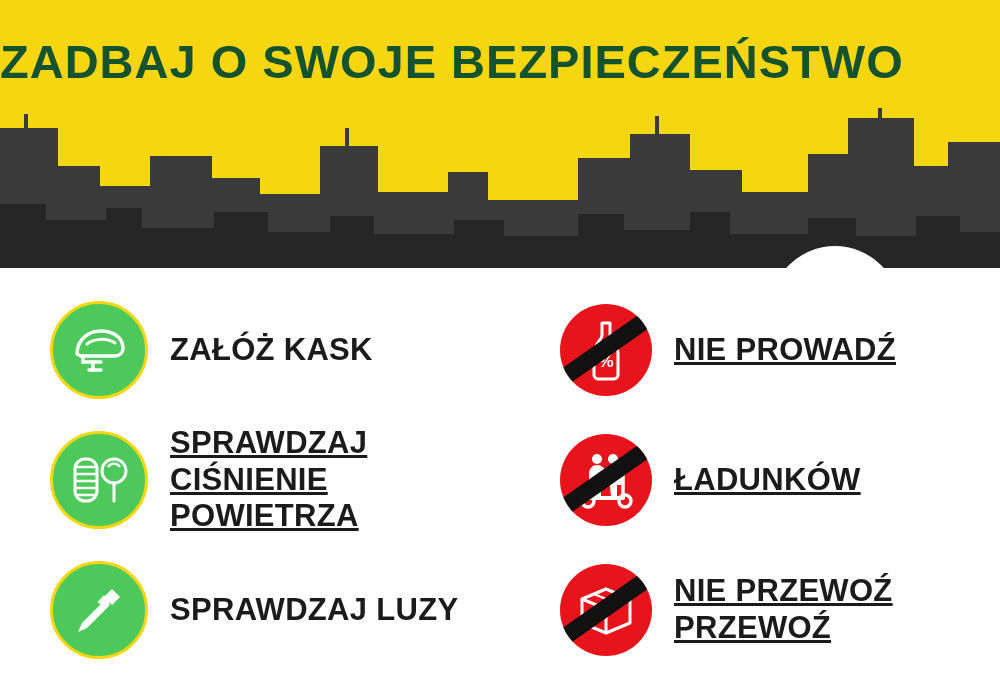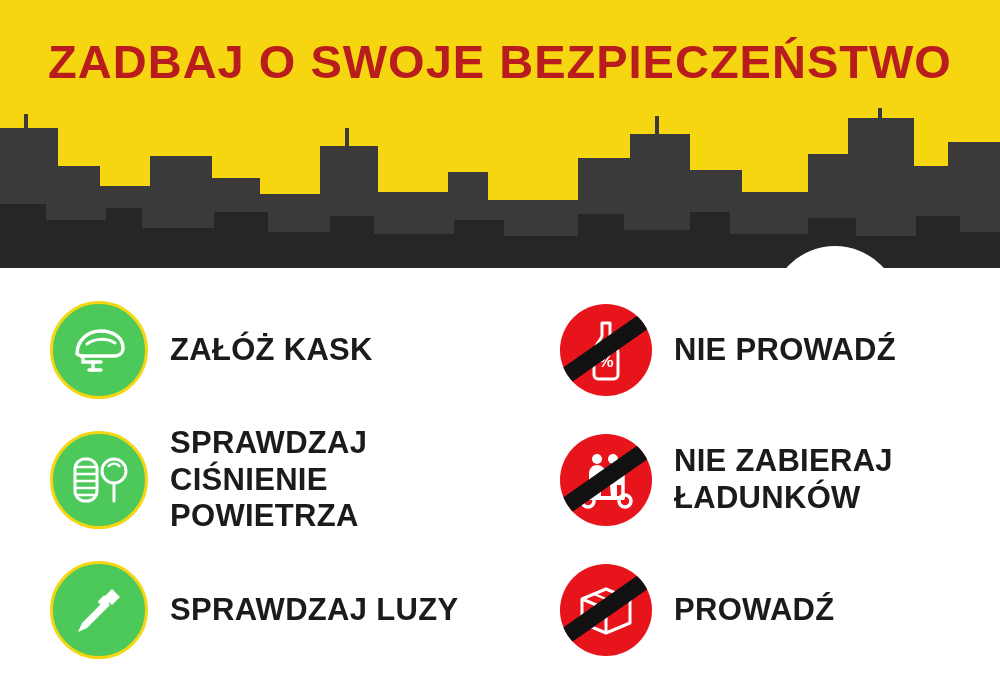--- a/index.html
+++ b/index.html
@@ -26,25 +26,25 @@
     width: 1000px;
     height: 268px;
     background: #f5d611;
     overflow: hidden;
   }
   .header-title {
     position: absolute;
     left: 0;
     top: 34px;
     width: 1000px;
-    text-align: center;
+    text-align: left;
     font-size: 47px;
     font-weight: bold;
     letter-spacing: 1px;
-    color: #b91c1c;
+    color: #14532d;
     white-space: nowrap;
   }
   .skyline {
     position: absolute;
     left: 0;
     bottom: 0;
     width: 1000px;
     height: 160px;
   }
   .white-arc {
@@ -108,21 +108,21 @@
     transform: rotate(-35deg);
   }
   .tip-label {
     margin-left: 22px;
     font-size: 31px;
     font-weight: bold;
     color: #1b1b1b;
     line-height: 1.18;
     letter-spacing: 0.3px;
   }
-  .tip-label .l2 { display: block; }
+  .tip-label .l2 { display: block; text-decoration: underline; }
   svg { display: block; }
 </style>
 </head>
 <body>
 
 <div class="poster">
 
   <div class="header">
     <div class="header-title">ZADBAJ O SWOJE BEZPIECZEŃSTWO</div>
 
@@ -261,36 +261,36 @@
               <path d="M38 14 c-5 0-8 4-8 9 l0 11 l5 0 l1 12 l6 0 l0-12 l5 0 l0-11 c0-5-4-9-9-9 Z" fill="#ffffff"></path>
               <path d="M14 47 H48" stroke="#ffffff" stroke-width="4" stroke-linecap="round"></path>
               <path d="M48 47 V16 H40" stroke="#ffffff" stroke-width="3.5" stroke-linecap="round" fill="none"></path>
               <circle cx="13" cy="50" r="6" fill="none" stroke="#ffffff" stroke-width="3.5"></circle>
               <circle cx="50" cy="50" r="6" fill="none" stroke="#ffffff" stroke-width="3.5"></circle>
             </svg>
           </span>
           <span class="slash"></span>
         </div>
         <div class="tip-label">
-          <span class="l2">NIE ZABIERAJ</span>
           <span class="l2">ŁADUNKÓW</span>
         </div>
       </div>
 
       <div class="tip">
         <div class="badge bad">
           <span>
             <svg width="58" height="50" viewBox="0 0 58 50">
               <path d="M5 14 L29 4 L53 14 L53 38 L29 48 L5 38 Z" fill="none" stroke="#ffffff" stroke-width="3" stroke-linejoin="round"></path>
               <path d="M5 14 L29 24 L53 14" fill="none" stroke="#ffffff" stroke-width="3" stroke-linejoin="round"></path>
               <path d="M29 24 L29 48" fill="none" stroke="#ffffff" stroke-width="3"></path>
               <path d="M17 9 L41 19" fill="none" stroke="#ffffff" stroke-width="2.4"></path>
             </svg>
           </span>
           <span class="slash"></span>
         </div>
         <div class="tip-label">
-          <span class="l2">PROWADŹ</span>
+          <span class="l2">NIE PRZEWOŹ</span>
+          <span class="l2">PRZEWOŹ</span>
         </div>
       </div>
     </div>
   </div>
 </div>
 
 </body></html>

